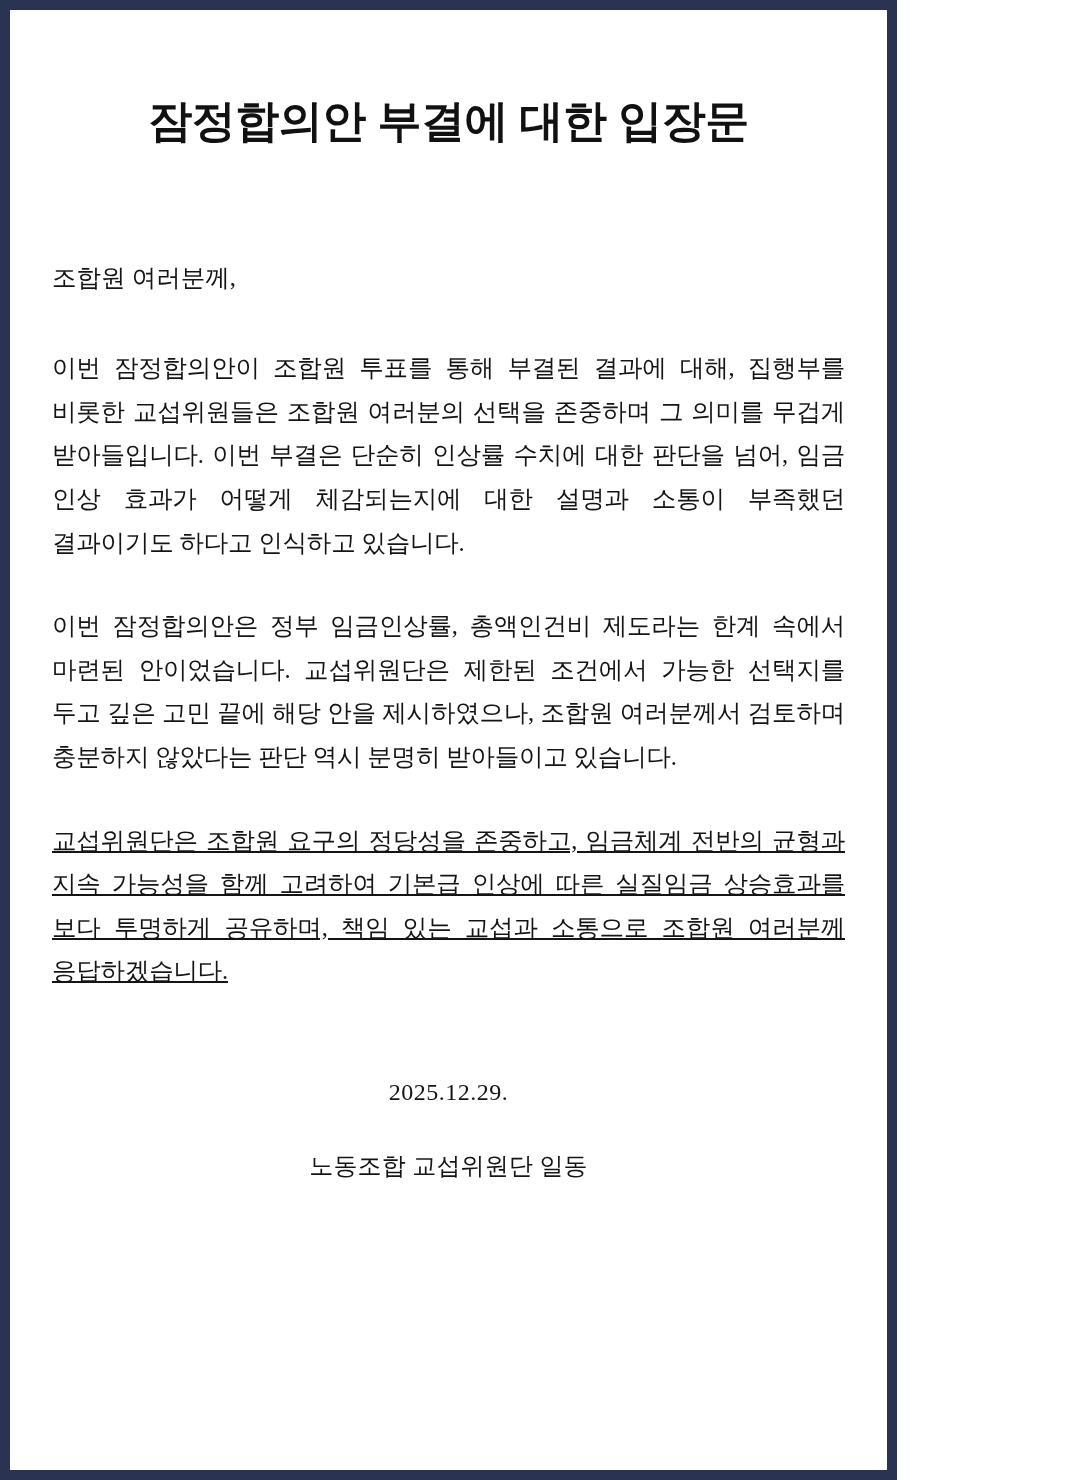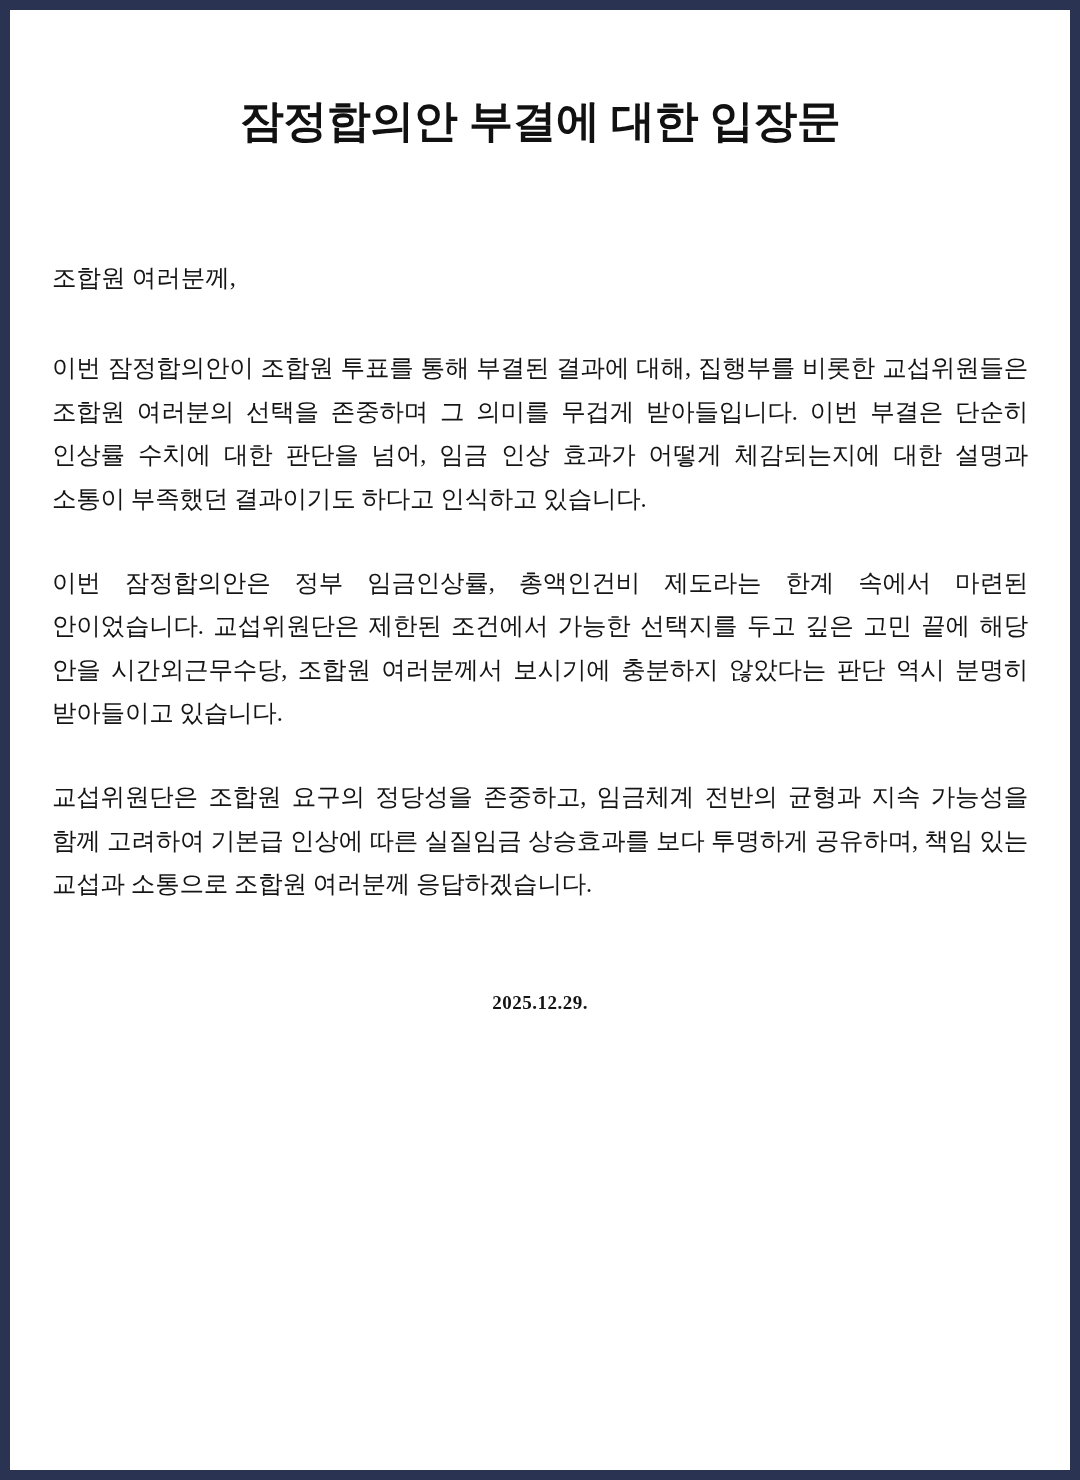--- a/index.html
+++ b/index.html
@@ -8,21 +8,21 @@
   }
   body {
     width: 1080px;
     height: 1480px;
     background: #ffffff;
     font-family: "Liberation Serif", "DejaVu Serif", serif;
     overflow: hidden;
   }
   .page {
     position: relative;
-    width: 1080px;
+    width: 897px;
     height: 1480px;
     box-sizing: border-box;
     background: #ffffff;
   }
   
   .frame-outer {
     position: absolute;
     inset: 0;
     border: 10px solid #2b3352;
     box-sizing: border-box;
@@ -69,31 +69,31 @@
     color: #141414;
     line-height: 1.78;
     margin: 0 0 40px 0;
     text-align: justify;
     text-justify: inter-character;
     word-break: keep-all;
     letter-spacing: -0.2px;
   }
   .para:last-of-type {
     margin-bottom: 0;
+    text-decoration: underline;
   }
   .signature {
     margin-top: 86px;
     text-align: center;
   }
   .sig-date {
-    font-size: 19px;
+    font-size: 24px;
     color: #141414;
     margin: 0 0 44px 0;
     letter-spacing: 0.5px;
-    font-weight: bold;
   }
   .sig-from {
     font-size: 24px;
     color: #141414;
     margin: 0;
     letter-spacing: 0.2px;
   }
 </style>
 </head>
 <body>
@@ -105,26 +105,27 @@
   <div class="content">
 
     <h1 class="doc-title">잠정합의안 부결에 대한 입장문</h1>
 
     <div class="body-block">
 
       <p class="salutation">조합원 여러분께,</p>
 
       <p class="para">이번 잠정합의안이 조합원 투표를 통해 부결된 결과에 대해, 집행부를 비롯한 교섭위원들은 조합원 여러분의 선택을 존중하며 그 의미를 무겁게 받아들입니다. 이번 부결은 단순히 인상률 수치에 대한 판단을 넘어, 임금 인상 효과가 어떻게 체감되는지에 대한 설명과 소통이 부족했던 결과이기도 하다고 인식하고 있습니다.</p>
 
-      <p class="para">이번 잠정합의안은 정부 임금인상률, 총액인건비 제도라는 한계 속에서 마련된 안이었습니다. 교섭위원단은 제한된 조건에서 가능한 선택지를 두고 깊은 고민 끝에 해당 안을 시간외근무수당, 조합원 여러분께서 보시기에 충분하지 않았다는 판단 역시 분명히 받아들이고 있습니다.</p>
+      <p class="para">이번 잠정합의안은 정부 임금인상률, 총액인건비 제도라는 한계 속에서 마련된 안이었습니다. 교섭위원단은 제한된 조건에서 가능한 선택지를 두고 깊은 고민 끝에 해당 안을 제시하였으나, 조합원 여러분께서 검토하며 충분하지 않았다는 판단 역시 분명히 받아들이고 있습니다.</p>
 
 
 
       <p class="para">교섭위원단은 조합원 요구의 정당성을 존중하고, 임금체계 전반의 균형과 지속 가능성을 함께 고려하여 기본급 인상에 따른 실질임금 상승효과를 보다 투명하게 공유하며, 책임 있는 교섭과 소통으로 조합원 여러분께 응답하겠습니다.</p>
 
     </div>
 
     <div class="signature">
       <p class="sig-date">2025.12.29.</p>
+      <p class="sig-from">노동조합 교섭위원단 일동</p>
     </div>
 
   </div>
 </div>
 
 </body></html>

